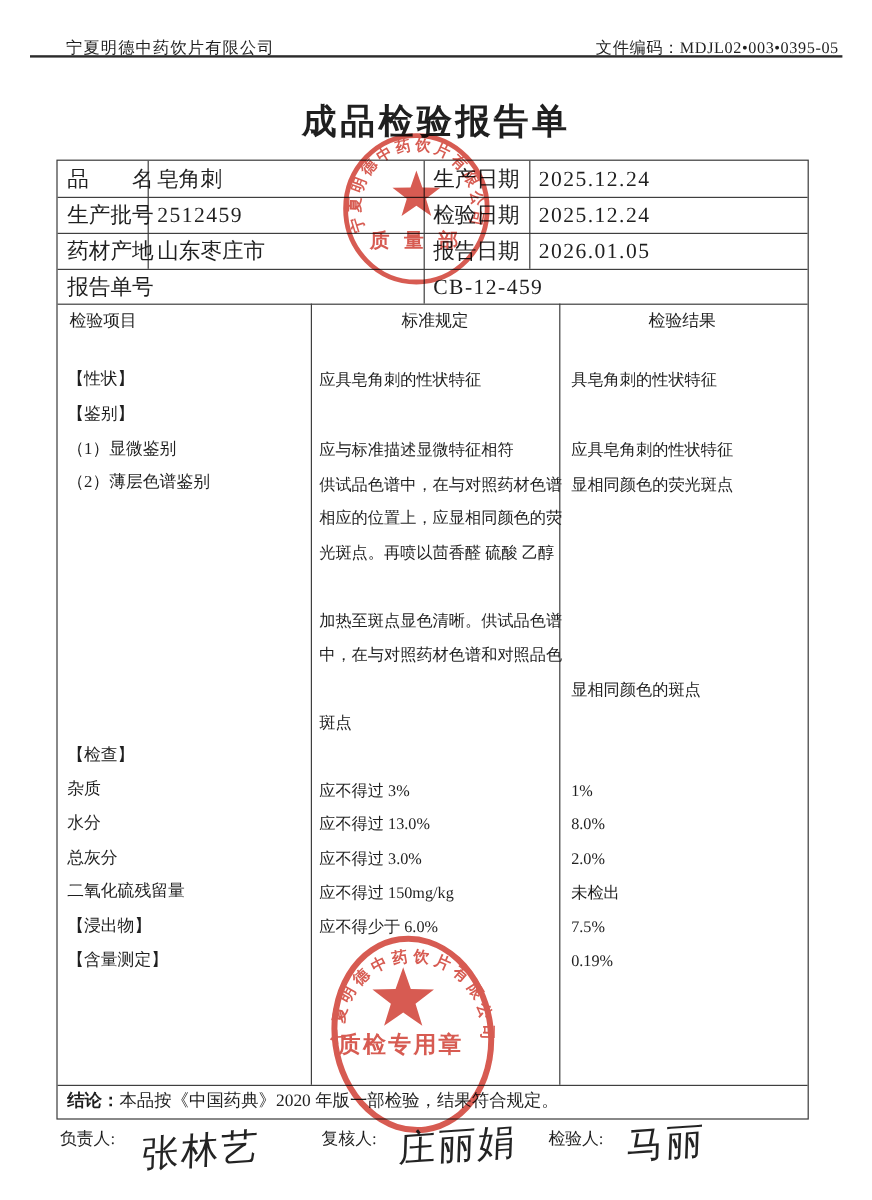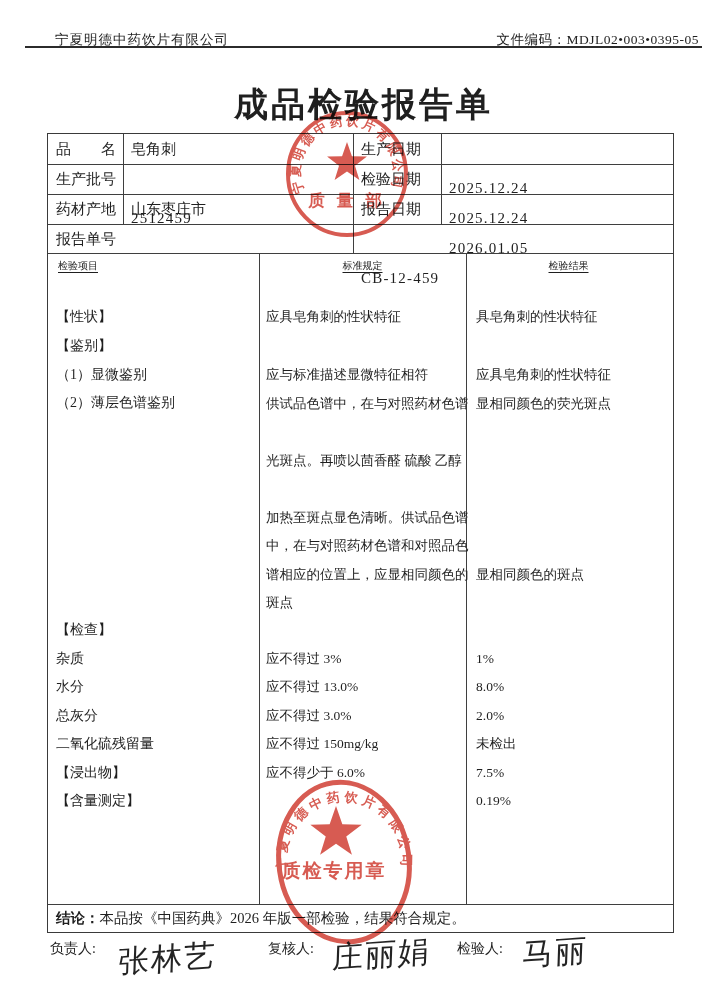--- a/index.html
+++ b/index.html
@@ -4,28 +4,28 @@
 <style>
   html,body{margin:0;padding:0;background:#e8e8e8;}
   .page{
     position:relative;width:727px;height:1000px;background:#ffffff;
     font-family:"Liberation Serif","DejaVu Serif",serif;color:#1f1f1f;overflow:hidden;
   }
   .hdr-company{position:absolute;left:55px;top:31px;font-size:13.5px;letter-spacing:1px;}
   .hdr-code{position:absolute;right:28px;top:31px;font-size:13.5px;letter-spacing:.5px;}
   .hdr-rule{position:absolute;left:25px;top:46px;width:677px;height:2px;background:#2b2b2b;}
   .doc-title{position:absolute;left:0;top:82px;width:727px;text-align:center;
-    font-size:34px;font-weight:bold;letter-spacing:3px;}
+    font-size:29px;font-weight:bold;letter-spacing:3px;}
   
   .tbl{position:absolute;left:47px;top:133px;width:625px;height:798px;border:1.5px solid #3a3a3a;}
   .hl{position:absolute;left:0;width:100%;height:1px;background:#3f3f3f;}
   .vl{position:absolute;width:1px;background:#3f3f3f;}
-  .cell{position:absolute;font-size:15px;line-height:20px;white-space:nowrap;}
-  .num{letter-spacing:1.2px;margin-top:39px;}
-  .colhead{position:absolute;font-size:10px;text-decoration:underline;text-underline-offset:3px;}
+  .cell{position:absolute;font-size:18px;line-height:20px;white-space:nowrap;}
+  .num{letter-spacing:1.2px;}
+  .colhead{position:absolute;font-size:14px;text-underline-offset:3px;}
   .center{text-align:center;}
   .mid-line{position:absolute;left:218px;font-size:13.5px;line-height:20px;white-space:nowrap;}
   .res-line{position:absolute;left:428px;font-size:13.5px;line-height:20px;white-space:nowrap;}
   .item-line{position:absolute;left:8px;font-size:14px;line-height:20px;white-space:nowrap;}
   sub.f{font-size:9px;}
   .concl{position:absolute;left:8px;top:774px;font-size:14.5px;line-height:20px;white-space:nowrap;}
   .concl b{font-weight:bold;}
   
   .stamp{position:absolute;mix-blend-mode:multiply;opacity:.82;}
   
@@ -87,43 +87,43 @@
     <div class="item-line" style="top:515px">杂质</div>
     <div class="item-line" style="top:543px">水分</div>
     <div class="item-line" style="top:572px">总灰分</div>
     <div class="item-line" style="top:600px">二氧化硫残留量</div>
     <div class="item-line" style="top:629px">【浸出物】</div>
     <div class="item-line" style="top:657px">【含量测定】</div>
 
     <div class="mid-line" style="top:173px">应具皂角刺的性状特征</div>
     <div class="mid-line" style="top:260px">供试品色谱中，在与对照药材色谱</div>
     <div class="mid-line" style="top:231px">应与标准描述显微特征相符</div>
+    <div class="mid-line" style="top:288px">相应的位置上，应显相同颜色的荧</div>
     <div class="mid-line" style="top:317px">光斑点。再喷以茴香醛 硫酸 乙醇</div>
     <div class="mid-line" style="top:402px">中，在与对照药材色谱和对照品色</div>
     <div class="mid-line" style="top:374px">加热至斑点显色清晰。供试品色谱</div>
-    <div class="mid-line" style="top:431px">谱相应的位置上，应显相同颜色的</div>
     <div class="mid-line" style="top:459px">斑点</div>
     <div class="mid-line" style="top:515px">应不得过 3%</div>
     <div class="mid-line" style="top:543px">应不得过 13.0%</div>
     <div class="mid-line" style="top:572px">应不得过 3.0%</div>
     <div class="mid-line" style="top:600px">应不得过 150mg/kg</div>
     <div class="mid-line" style="top:629px">应不得少于 6.0%</div>
 
     <div class="res-line" style="top:173px">具皂角刺的性状特征</div>
     <div class="res-line" style="top:231px">应具皂角刺的性状特征</div>
     <div class="res-line" style="top:260px">显相同颜色的荧光斑点</div>
     <div class="res-line" style="top:431px">显相同颜色的斑点</div>
     <div class="res-line" style="top:515px">1%</div>
     <div class="res-line" style="top:543px">8.0%</div>
     <div class="res-line" style="top:572px">2.0%</div>
     <div class="res-line" style="top:600px">未检出</div>
     <div class="res-line" style="top:629px">7.5%</div>
     <div class="res-line" style="top:657px">0.19%</div>
 
-    <div class="concl"><b>结论：</b><span>本品按《中国药典》2026 年版一部检验，结果符合规定。</span></div>
+    <div class="concl"><b>结论：</b><span>本品按《中国药典》2020 年版一部检验，结果符合规定。</span></div>
   </div>
 
   <svg class="stamp" style="left:281px;top:106px" width="132" height="136" viewBox="0 0 132 136">
     <g fill="none" stroke="#ce372b">
       <ellipse cx="66" cy="68" rx="59" ry="61" stroke-width="4"></ellipse>
     </g>
     <path d="M0,-20 L-4.7,-6.5 L-19,-6.2 L-7.6,2.5 L-11.8,16.2 L0,8 L11.8,16.2 L7.6,2.5 L19,-6.2 L4.7,-6.5 Z" transform="translate(66,57) scale(1.05)" fill="#ce372b"></path>
     <defs>
         <path id="arcTop" d="M 23.4 85.9 A 47 47 0 1 1 108.6 85.9"></path>
       </defs>

